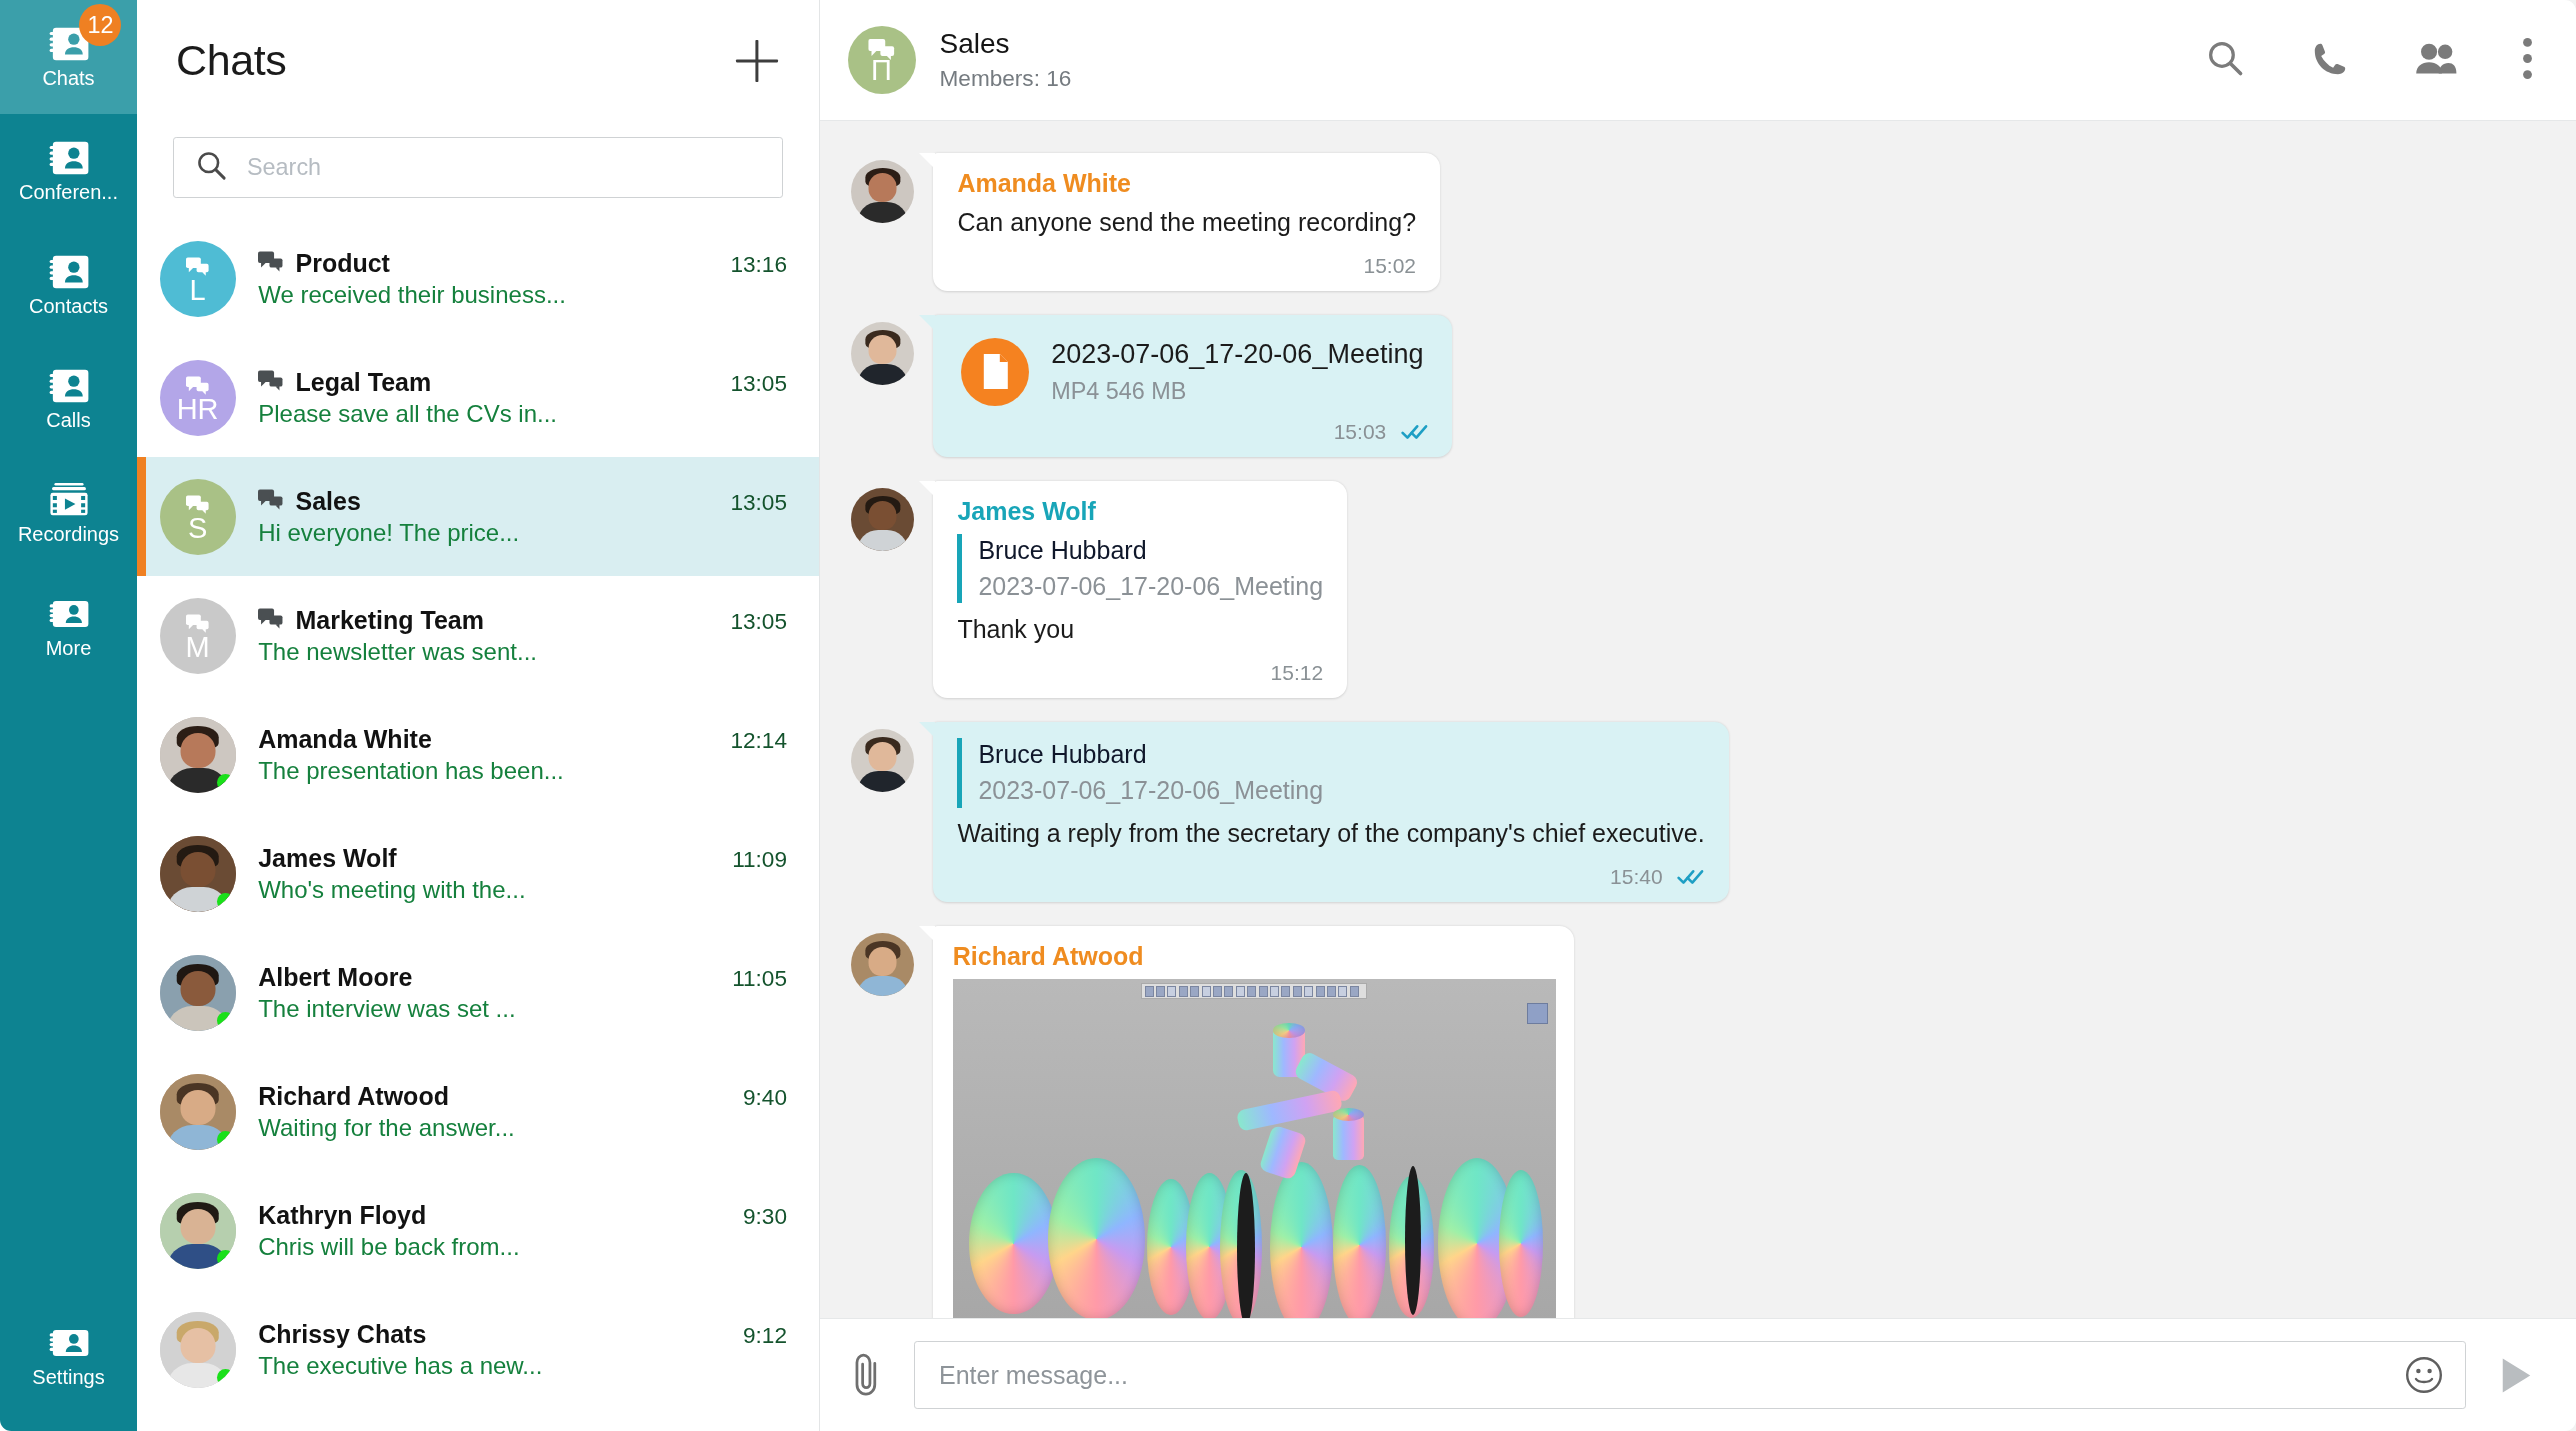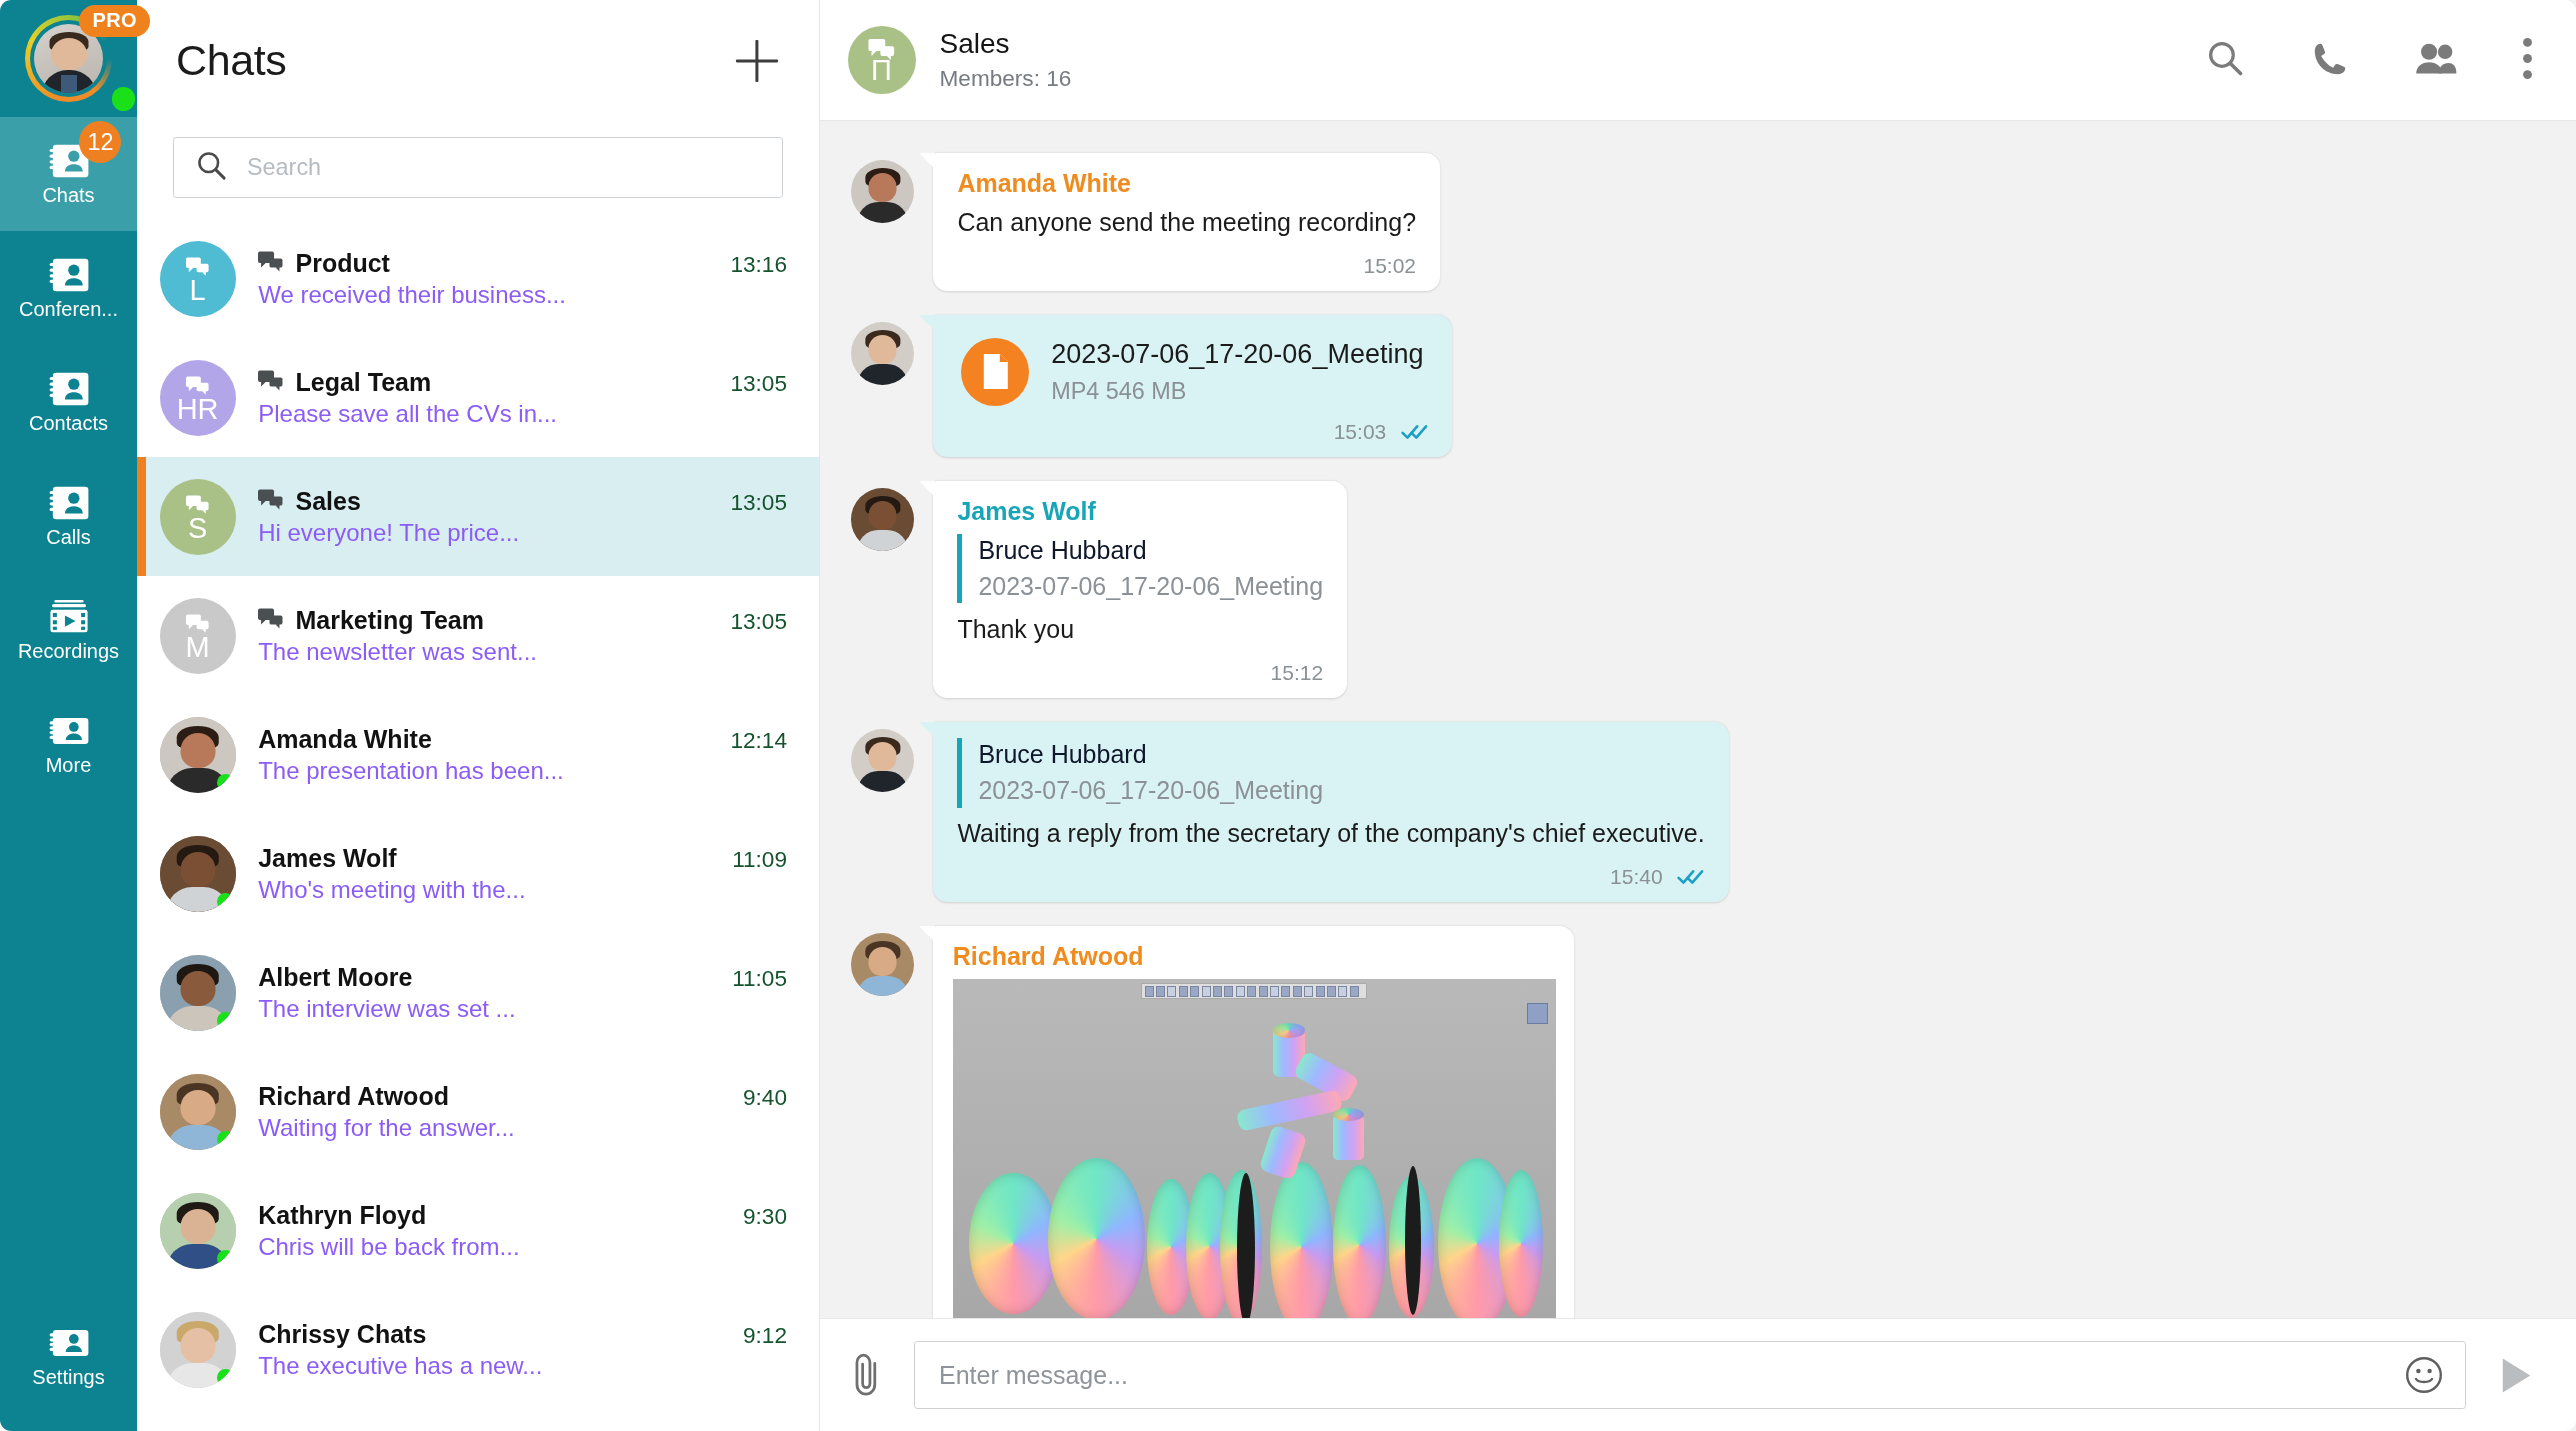--- a/index.html
+++ b/index.html
@@ -150,21 +150,21 @@
     width: 17px; height: 17px; border-radius: 50%; background: #1ae01a;
   }
   .c-body { flex: 1; min-width: 0; }
   .c-top { display: flex; align-items: flex-end; justify-content: space-between; gap: 13px; }
   .c-name {
     font-size: 25px; font-weight: 700; color: #121212;
     display: flex; align-items: center; gap: 11.3px; white-space: nowrap;
   }
   .c-time { font-size: 22.6px; color: #14532d; white-space: nowrap; }
   .c-prev {
-    font-size: 24px; color: #8b5cf6; margin-top: 3px;
+    font-size: 24px; color: #15803d; margin-top: 3px;
     white-space: nowrap; overflow: hidden; text-overflow: ellipsis;
   }
 
   
   .conv { flex: 1; display: flex; flex-direction: column; min-width: 0; background: #f2f2f2; }
   .conv-head {
     height: 121px; background: #fff; display: flex; align-items: center;
     padding: 0 42px 0 27.5px; gap: 24px;
     border-bottom: 0.8px solid #e6e8e9;
     border-top-right-radius: 11.3px;
@@ -278,32 +278,20 @@
   .smiley { width: 40px; height: 40px; cursor: pointer; flex: 0 0 40px; }
   .send-btn { width: 47px; height: 47px; cursor: pointer; flex: 0 0 47px; }
 </style>
 </head>
 <body>
 
 <div class="app">
 
   <div class="rail">
 
-    <div class="rail-profile">
-      <div class="avatar-ring">
-        <div class="avatar-photo">
-          <div class="face-hair"></div>
-          <div class="face-a"></div>
-          <div class="face-body"></div>
-          <div class="face-shirt"></div>
-        </div>
-      </div>
-      <div class="pro-badge">PRO</div>
-      <div class="online-dot"></div>
-    </div>
 
     <div class="rail-items">
 
       <div class="rail-item active">
         <div class="rail-icon">
           <svg width="42" height="36" viewBox="0 0 52 44">
             <rect x="6" y="2" width="44" height="40" rx="4" fill="#fff"></rect>
             <rect x="2" y="7" width="10" height="4" rx="2" fill="#fff"></rect>
             <rect x="2" y="14" width="10" height="4" rx="2" fill="#fff"></rect>
             <rect x="2" y="21" width="10" height="4" rx="2" fill="#fff"></rect>

